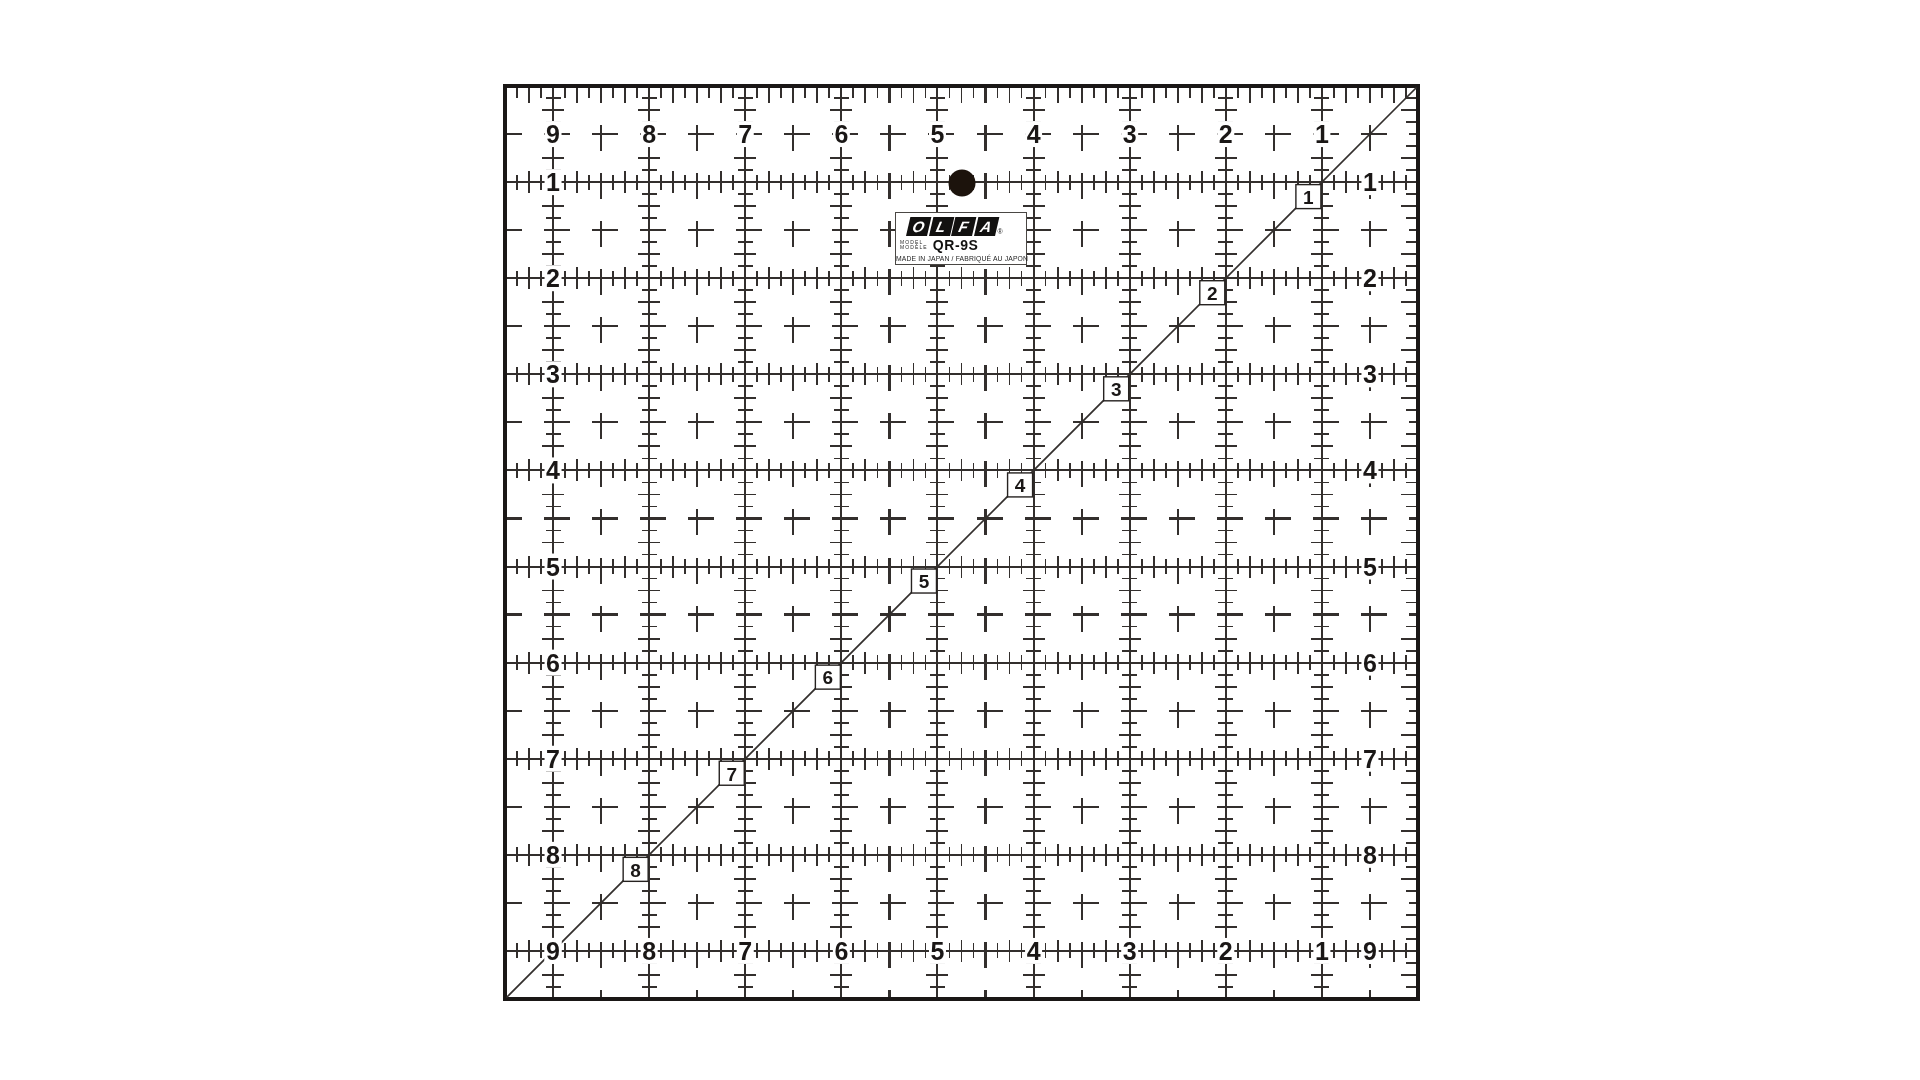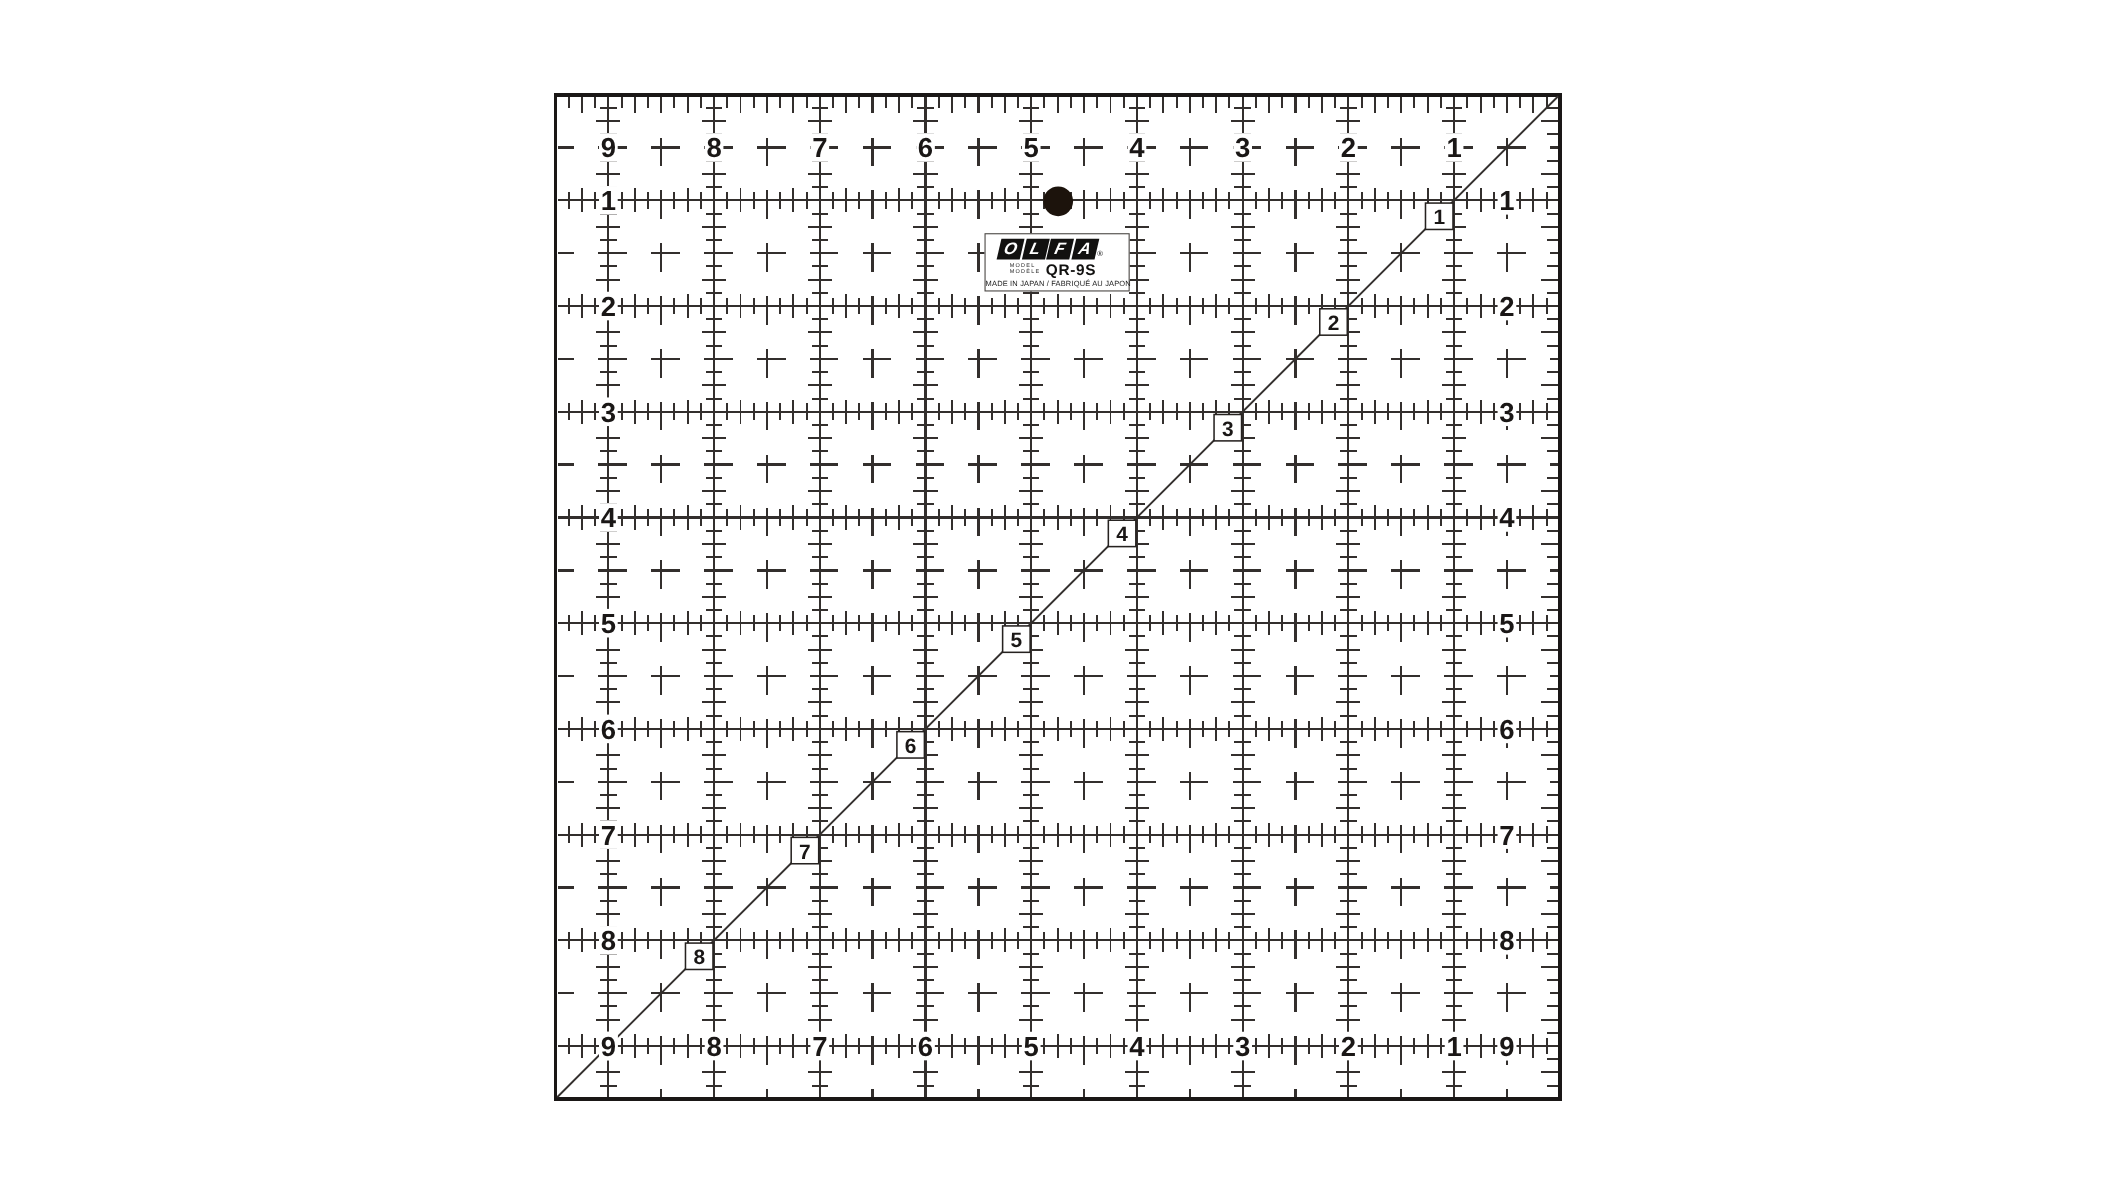--- a/index.html
+++ b/index.html
@@ -7,21 +7,21 @@
          font-family:"Liberation Sans","DejaVu Sans",sans-serif;}
   #ruler-svg{position:absolute;left:0;top:0;}
   
   .olfa-label{position:absolute;left:895px;top:212px;width:132px;height:53px;box-sizing:border-box;
               background:#ffffff;border:1.3px solid #4a4744;z-index:2;}
   .label-row1{display:flex;align-items:flex-end;margin:4px 0 0 10px;}
   .olfa-tiles{display:flex;gap:1.5px;transform:skewX(-13deg);transform-origin:left bottom;}
   .olfa-tile{width:21px;height:19px;background:#121110;color:#ffffff;font-weight:700;
              font-style:italic;font-size:15px;line-height:19px;text-align:center;}
   .reg-mark{font-size:7px;color:#222;margin-left:3px;line-height:8px;}
-  .label-row2{display:flex;align-items:center;margin:1px 0 0 22px;gap:5px;}
+  .label-row2{display:flex;align-items:center;margin:1px 0 0 4px;gap:5px;}
   .model-heading{font-size:5px;line-height:5.5px;letter-spacing:1.1px;color:#2a2a2a;}
   .model-number{font-size:14px;font-weight:700;letter-spacing:0.6px;color:#121110;}
   .label-row3{font-size:6.8px;letter-spacing:0.15px;color:#1c1c1c;text-align:center;
               margin-top:2px;white-space:nowrap;}
 </style>
 </head>
 <body>
 
 <div class="stage">
   <svg id="ruler-svg" width="1920" height="1080" viewBox="0 0 1920 1080">

